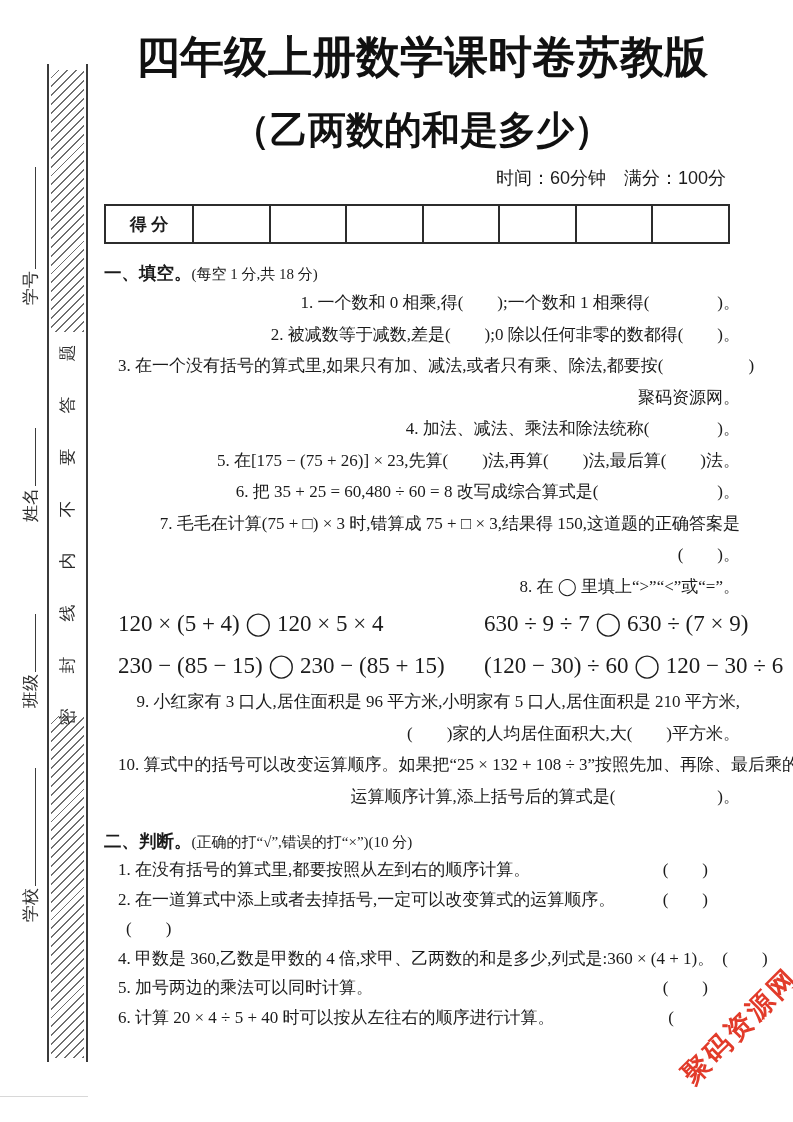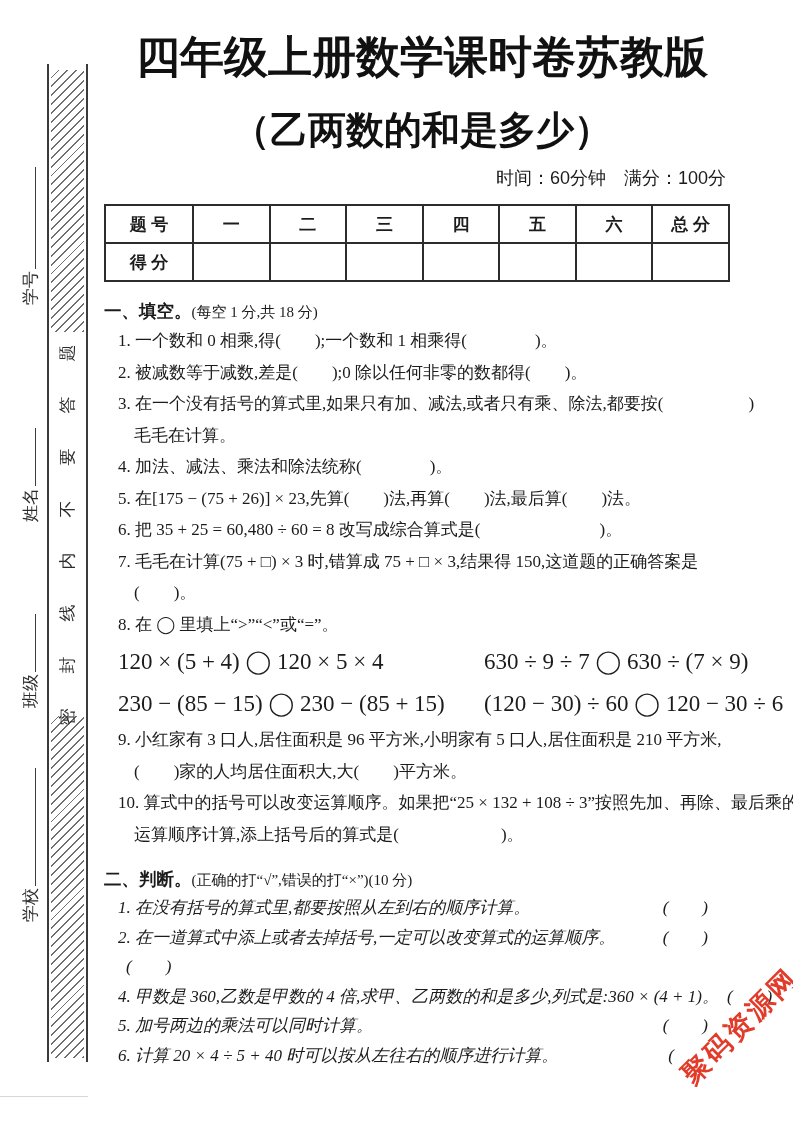--- a/index.html
+++ b/index.html
@@ -57,27 +57,27 @@
   }
   table.score-table { border-collapse:collapse; table-layout:fixed; width:626px; margin-top:14px; }
   table.score-table td {
     border:2px solid #2c2c2c; height:34px; text-align:center; vertical-align:middle;
     font-family:"Liberation Sans","DejaVu Sans",sans-serif; font-weight:bold; font-size:17px; color:#1c1c1c;
   }
   table.score-table col.c0 { width:88px; }
   .sec-h { margin-top:16px; font-size:17.5px; line-height:26px; }
   .sec-h .sec-b { font-weight:bold; font-family:"Liberation Sans","DejaVu Sans",sans-serif; }
   .sec-h .sec-n { font-size:15px; }
-  .line { font-size:17px; line-height:31.5px; padding-left:14px; white-space:nowrap; }
+  .line { font-size:17px; line-height:31.5px; padding-left:14px; white-space:nowrap;text-align:right; }
   .line.cont { padding-left:30px; }
   .cmp-row { display:grid; grid-template-columns:366px 1fr; padding-left:14px; height:42px; align-items:center; }
   .cmp-cell { font-size:23px; white-space:nowrap; }
   .jline {
     display:flex; justify-content:space-between; font-size:17px; line-height:29.5px;
-    padding-left:14px; padding-right:32px; white-space:nowrap;font-style:italic;
+    padding-left:14px; padding-right:32px; white-space:nowrap;
   }
   .jline .ans { margin-left:8px; }
 </style>
 </head>
 <body>
 
 <div class="page">
 
   <div>
     <div class="seal-line l"></div>
@@ -118,50 +118,40 @@
           <col class="c0">
           <col>
           <col>
           <col>
           <col>
           <col>
           <col>
           <col>
         </colgroup>
       <tbody>
-          <tr>
-        <td>题 号</td>
-        <td>一</td>
-        <td>二</td>
-        <td>三</td>
-        <td>四</td>
-        <td>五</td>
-        <td>六</td>
-        <td>总 分</td>
-      </tr>
       <tr>
         <td>得 分</td>
         <td></td>
         <td></td>
         <td></td>
         <td></td>
         <td></td>
         <td></td>
         <td></td>
       </tr>
     </tbody>
       </table>
 
     <div class="sec-h">
       <span class="sec-b">一、填空。</span><span class="sec-n">(每空 1 分,共 18 分)</span>
     </div>
     <div class="line">1. 一个数和 0 相乘,得(　　);一个数和 1 相乘得(　　　　)。</div>
     <div class="line">2. 被减数等于减数,差是(　　);0 除以任何非零的数都得(　　)。</div>
     <div class="line">3. 在一个没有括号的算式里,如果只有加、减法,或者只有乘、除法,都要按(　　　　　)</div>
-    <div class="line cont">毛毛在计算。</div>
+    <div class="line cont">聚码资源网。</div>
     <div class="line">4. 加法、减法、乘法和除法统称(　　　　)。</div>
     <div class="line">5. 在[175 − (75 + 26)] × 23,先算(　　)法,再算(　　)法,最后算(　　)法。</div>
     <div class="line">6. 把 35 + 25 = 60,480 ÷ 60 = 8 改写成综合算式是(　　　　　　　)。</div>
     <div class="line">7. 毛毛在计算(75 + □) × 3 时,错算成 75 + □ × 3,结果得 150,这道题的正确答案是</div>
     <div class="line cont">(　　)。</div>
     <div class="line">8. 在 ◯ 里填上“&gt;”“&lt;”或“=”。</div>
     <div class="cmp-row">
       <div class="cmp-cell">120 × (5 + 4) ◯ 120 × 5 × 4</div>
       <div class="cmp-cell">630 ÷ 9 ÷ 7 ◯ 630 ÷ (7 × 9)</div>
     </div>

